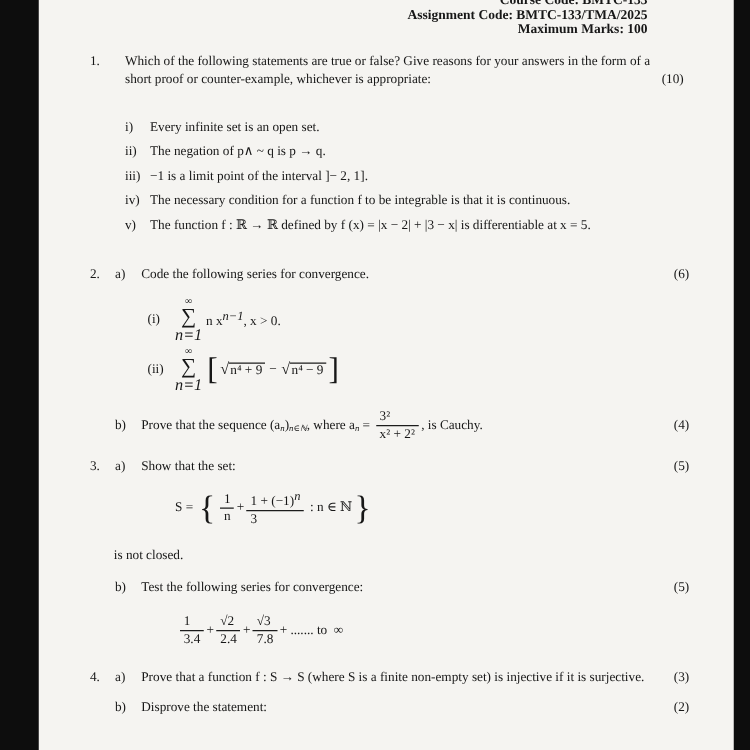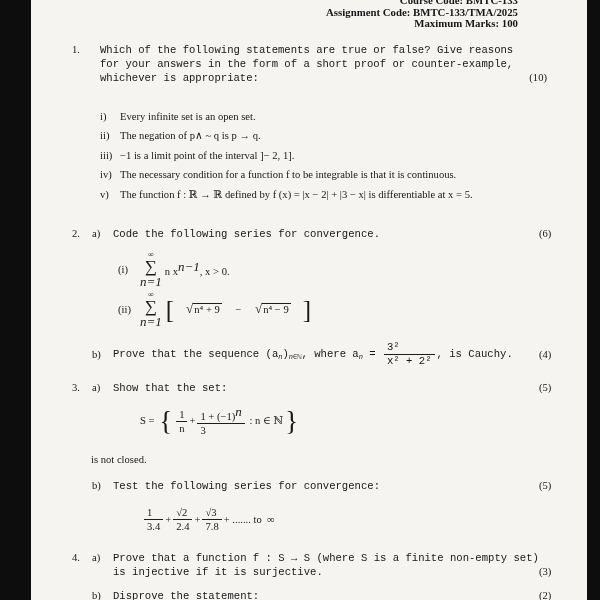--- a/index.html
+++ b/index.html
@@ -16,46 +16,46 @@
     font-size:10.6px; line-height:14px;
   }
   
   .doc-header { margin-top:-5px; padding-right:69px; text-align:right;
     font-weight:bold; font-size:10.8px; line-height:11.5px; }
   
   .row { display:flex; align-items:flex-start; padding-left:41px; padding-right:40px; }
   .qnum  { flex:none; width:20px; }
   .qnum.wide { width:28px; }
   .qsub  { flex:none; width:21px; }
-  .qtext { flex:none; width:426px;font-family:Liberation Mono, monospace; }
+  .qtext { flex:none; width:426px; }
   .marks { margin-left:auto; white-space:nowrap; }
   .marks.bottom { align-self:flex-end; }
   .row.vcenter { align-items:center; }
   .row.vcenter .qnum, .row.vcenter .qsub { align-self:center; }
   
   .items { margin-top:25px; }
   .item { display:flex; margin:0 0 6.5px 69px; line-height:13px; }
   .inum { flex:none; width:20px; }
   
   .mathline { display:flex; align-items:center; }
   .mlabel { flex:none; width:22px; }
   .sumop { display:inline-flex; flex-direction:column; align-items:center;
            line-height:1; margin-right:3px; }
   .sumop .lim-top { font-size:8px; }
   .sumop .sigma  { font-size:17px; line-height:0.95; }
   .sumop .lim-bot { font-size:13px; font-style:italic; }
-  sup.msup { font-size:13px; font-style:italic; vertical-align:4px; }
+  sup.msup { font-size:10px; font-style:italic; vertical-align:4px; }
   sub.msub { font-size:7px; font-style:italic; vertical-align:-2px; }
   .frac { display:inline-flex; flex-direction:column; text-align:left;
           vertical-align:middle; margin:0 2px; line-height:13px; }
   .frac .fnum { display:block; border-bottom:1px solid #1c1c1c; padding:0 3px; }
   .frac .fden { display:block; padding:0 3px; }
   .bigb { font-size:25px; line-height:1; font-weight:400; margin:0 1px; }
   .bigbrace { font-size:27px; line-height:1; font-weight:400; margin:0 2px; }
-  .radical { white-space:nowrap; margin:0 11px; }
+  .radical { white-space:nowrap; margin:0 1px; }
   .radical .rad { font-size:13px; }
   .radical .vinc { border-top:1px solid #1c1c1c; padding:0 2px 0 1px; }
   .mtext { white-space:pre; }
   .note { line-height:13px; }
   
   .scroll-thumb { position:absolute; right:4px; top:122px; width:7px; height:366px;
                   background:#7f7f7f; border-radius:4px; }
 </style>
 </head>
 <body>

